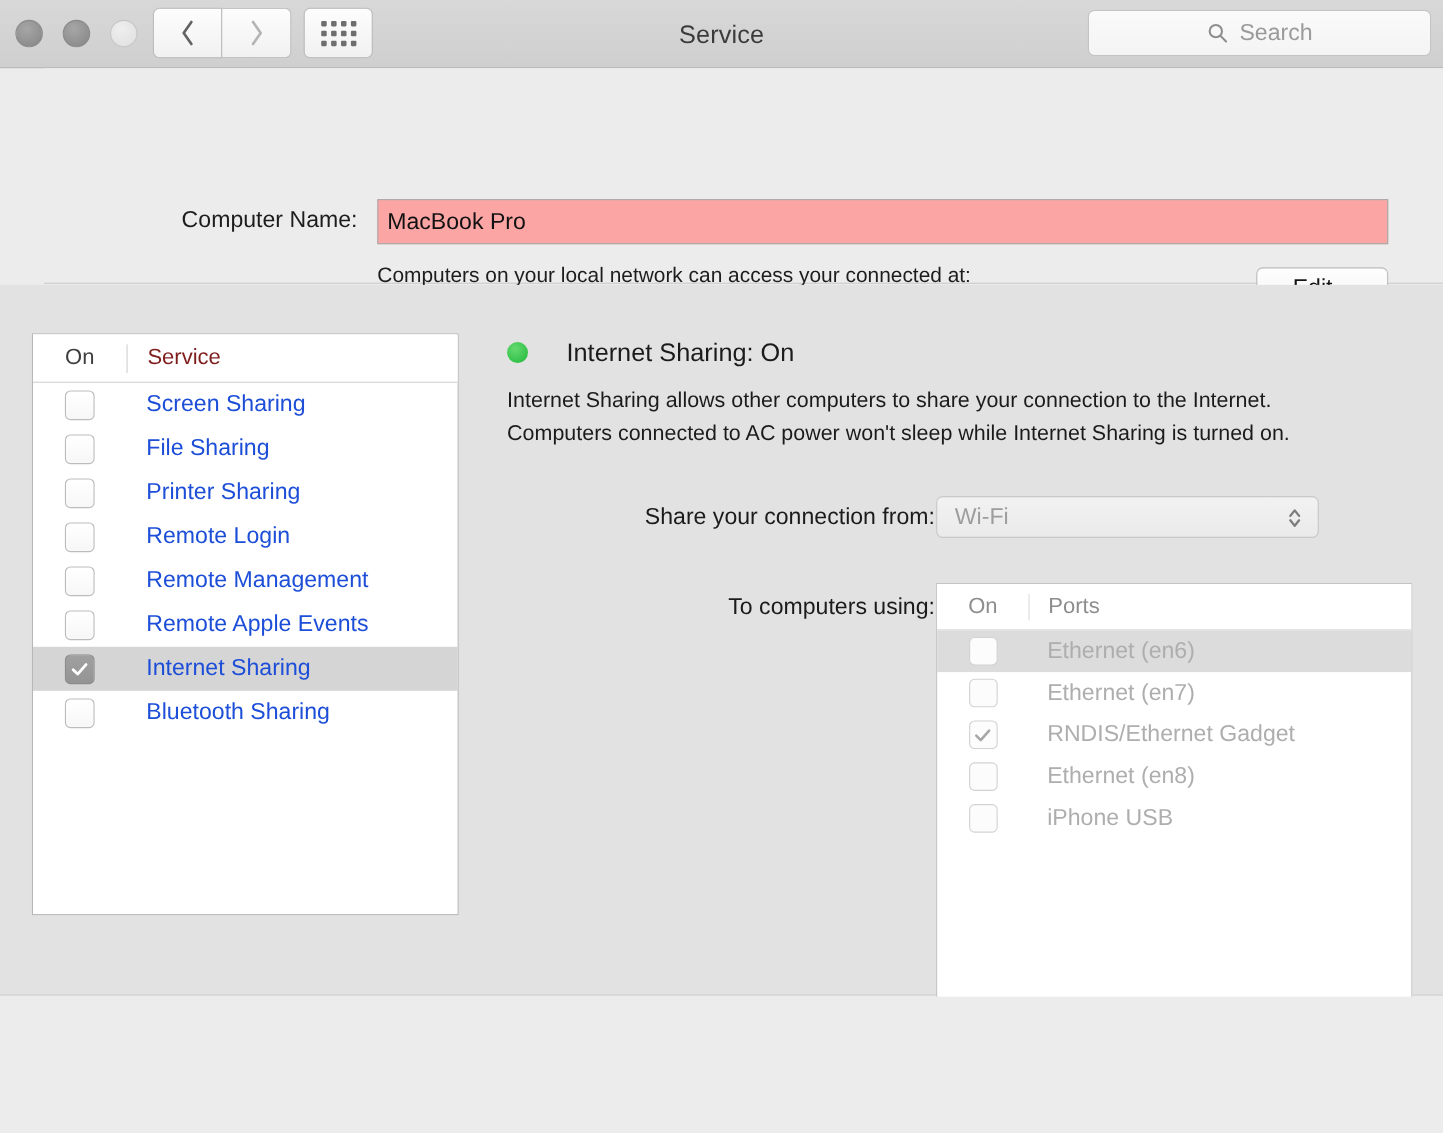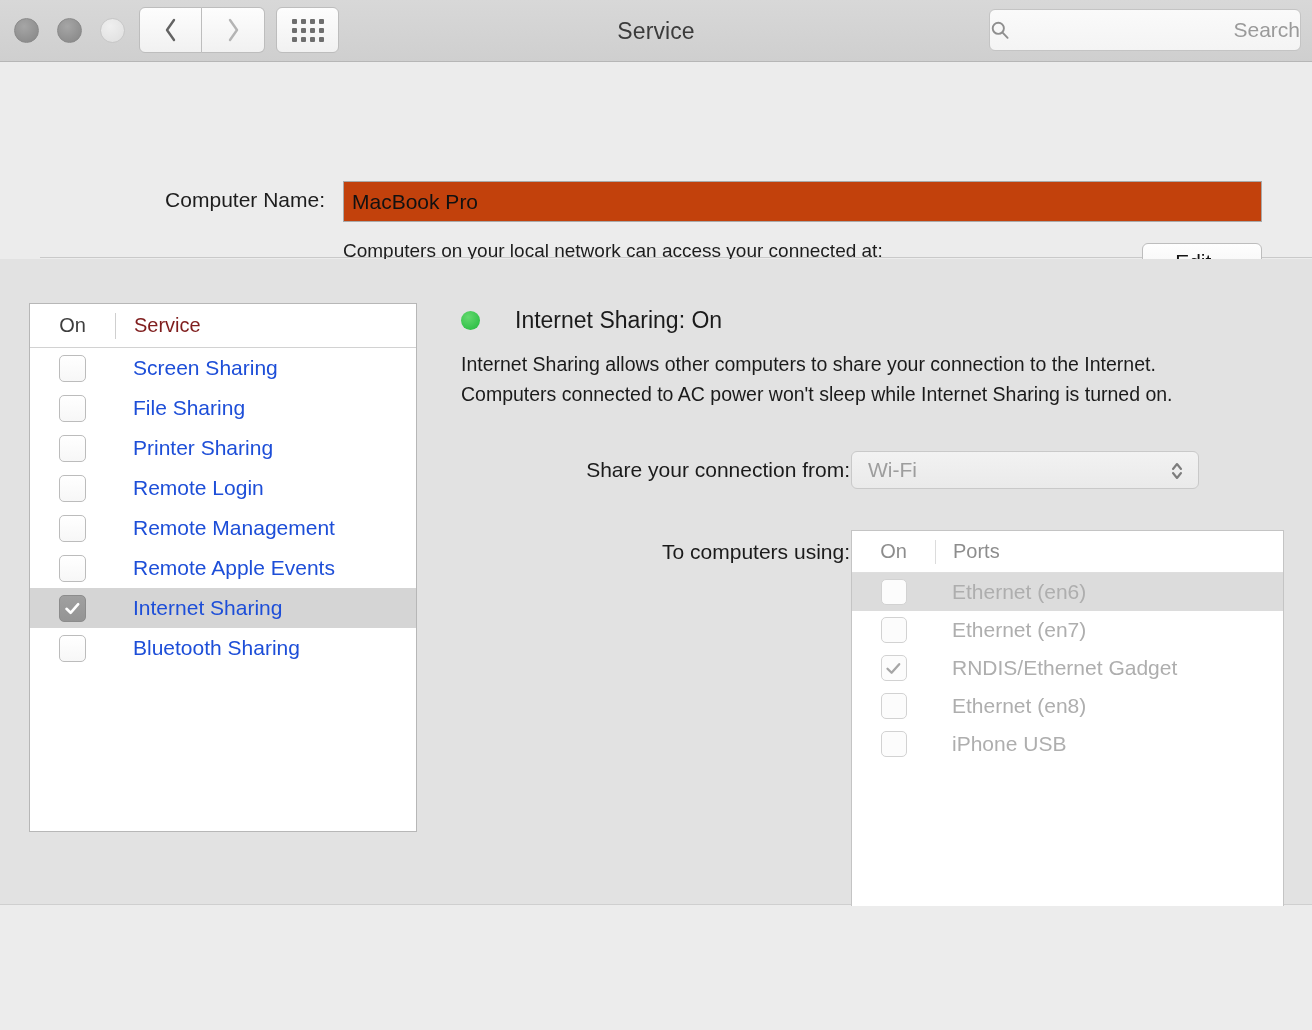--- a/index.html
+++ b/index.html
@@ -58,39 +58,39 @@
   .wintitle {
     position: absolute; left: 0; top: 0; width: 1312px; height: 62px;
     display: flex; align-items: center; justify-content: center;
     font-size: 23px; color: #3b3b3b; letter-spacing: .1px;
   }
 
   .searchbox {
     position: absolute; left: 989px; top: 9px; width: 312px; height: 42px;
     border-radius: 6px; border: 1px solid #c4c4c4;
     background: linear-gradient(to bottom, #fafafa, #f4f4f4);
-    display: flex; align-items: center; justify-content: space-between; gap: 10px;
+    display: flex; align-items: center; justify-content: center; gap: 10px;
   }
   .search-ico { width: 20px; height: 20px; }
   .search-ico circle { fill: none; stroke: #8e8e8e; stroke-width: 1.9; }
   .search-ico line { stroke: #8e8e8e; stroke-width: 1.9; stroke-linecap: round; }
   .search-ph { font-size: 21px; color: #9a9a9a; }
 
   
   .toppane {
     position: absolute; left: 0; top: 62px; width: 1312px; height: 196px;
     background: #ececec; border-bottom: 1px solid #c9c9c9; margin-left: 40px;
   }
   .cname-label {
     position: absolute; right: 1027px; top: 126px;
     font-size: 21px; color: #1d1d1d; white-space: nowrap;
   }
   .cname-field {
     position: absolute; left: 303px; top: 119px; width: 919px; height: 41px;
-    background: #c2410c; border: 1px solid #a9a9a9;
+    background: #fca5a5; border: 1px solid #a9a9a9;
     display: flex; align-items: center; padding: 0 8px;
     font-size: 21px; color: #111;
   }
   .cname-sub {
     position: absolute; left: 303px; top: 174px;
     font-size: 19px; color: #1d1d1d; line-height: 29px;
   }
   .editbtn {
     position: absolute; left: 1102px; top: 181px; width: 120px; height: 38px;
     border-radius: 6px; border: 1px solid #bdbdbd;

